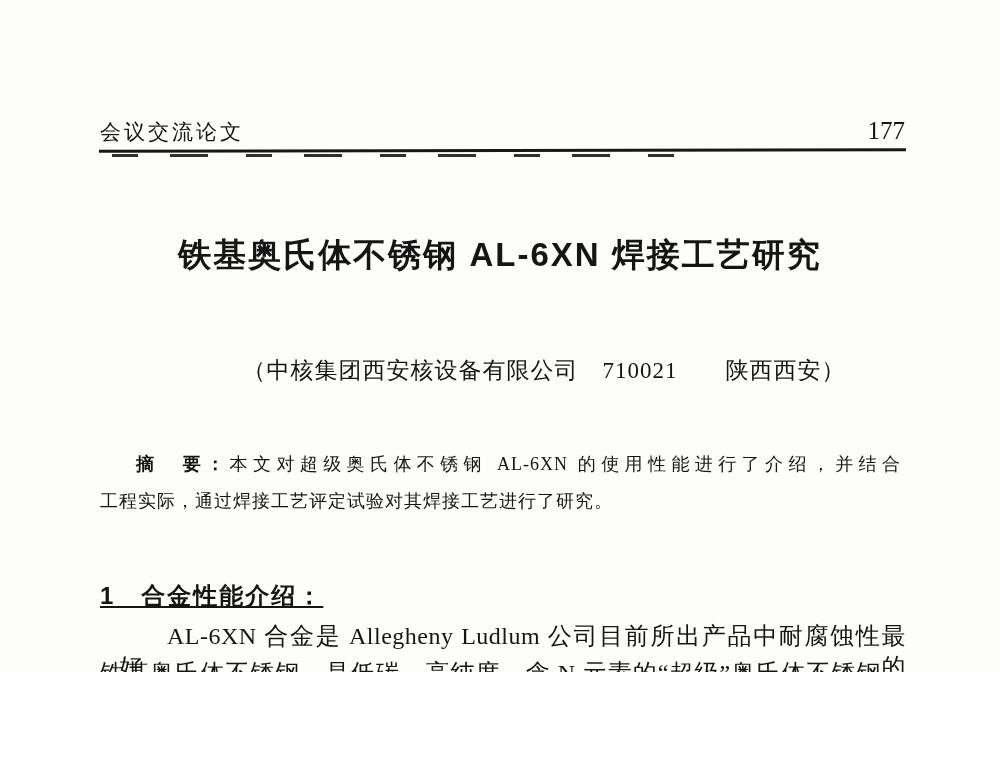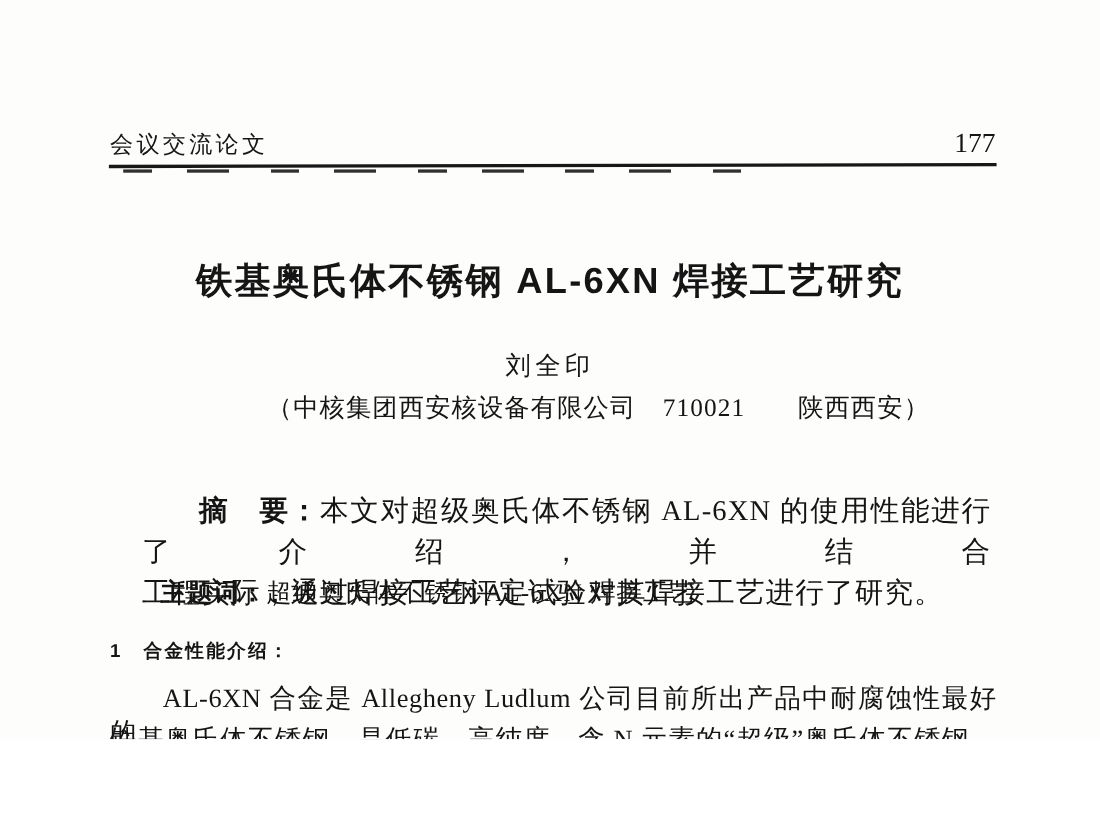--- a/index.html
+++ b/index.html
@@ -86,24 +86,23 @@
     font-size: 23px;
     letter-spacing: 1px;
     margin-left: 44px;
   }
   
   .abstract {
     position: absolute;
     top: 446px;
     left: 100px;
     right: 99px;
-    font-size: 26px;
+    font-size: 18px;
     line-height: 37px;
     letter-spacing: 1px;
-    margin-left: 29px;
   }
   .kw-line {
     position: absolute;
     top: 520px;
     left: 100px;
     right: 94px;
     font-size: 23px;
     line-height: 37px;
     letter-spacing: 1px;
     text-indent: 2em;
@@ -112,37 +111,39 @@
     font-weight: bold;
   }
   
   .section-heading {
     position: absolute;
     top: 580px;
     left: 100px;
     margin: 0;
     font-family: "Liberation Sans", sans-serif;
     font-weight: bold;
-    font-size: 17px;
+    font-size: 24px;
     letter-spacing: 2px;
+    text-decoration: underline;
   }
   .body-line {
     position: absolute;
     left: 100px;
     right: 94px;
     font-size: 24px;
     line-height: 31px;
     letter-spacing: 0.5px;
   }
   .fill {
     text-align: justify;
     text-align-last: justify;
   }
   .indent {
     text-indent: 2em;
+    margin-left: 19px;
   }
   .bl-0 { top: 621px; }
   .bl-1 { top: 658px; }
   .bl-2 { top: 695px; }
   .bl-3 { top: 732px; }
   .bl-4 { top: 751px; } 
 </style>
 </head>
 <body>
 
@@ -150,30 +151,28 @@
 
   <div class="running-head">
     <span class="head-left">会议交流论文</span>
     <span class="page-num">177</span>
   </div>
   <div class="head-rule"></div>
   <div class="head-rule-artifact"></div>
 
   <h1 class="title">铁基奥氏体不锈钢 AL-6XN 焊接工艺研究</h1>
 
-  <div class="author">刘全印</div>
 
   <div class="affiliation">（中核集团西安核设备有限公司　710021　　陕西西安）</div>
 
   <div class="abstract">
     <div class="fill"><span class="lbl" style="margin-left:2em">摘　要：</span><span>本文对超级奥氏体不锈钢 AL-6XN 的使用性能进行了介绍，并结合</span></div>
     <div>工程实际，通过焊接工艺评定试验对其焊接工艺进行了研究。</div>
   </div>
 
-  <div class="kw-line"><span class="lbl">主题词：</span><span>超级奥氏体不锈钢 AL-6XN 焊接工艺</span></div>
 
   <h2 class="section-heading">1　合金性能介绍：</h2>
 
   <div class="body-line bl-0 fill indent">AL-6XN 合金是 Allegheny Ludlum 公司目前所出产品中耐腐蚀性最好的</div>
   <div class="body-line bl-1 fill">铁基奥氏体不锈钢，是低碳，高纯度，含 N 元素的“超级”奥氏体不锈钢。AL-</div>
   <div class="body-line bl-3 fill">很大，在要求好的成型，焊接性，强度和耐腐蚀时，AL-6XN 合金其高的强度和耐</div>
   <div class="body-line bl-4">蚀性能使其成为取代价格昂贵的镍基合金的最佳选择</div>
 
 </div>
 

